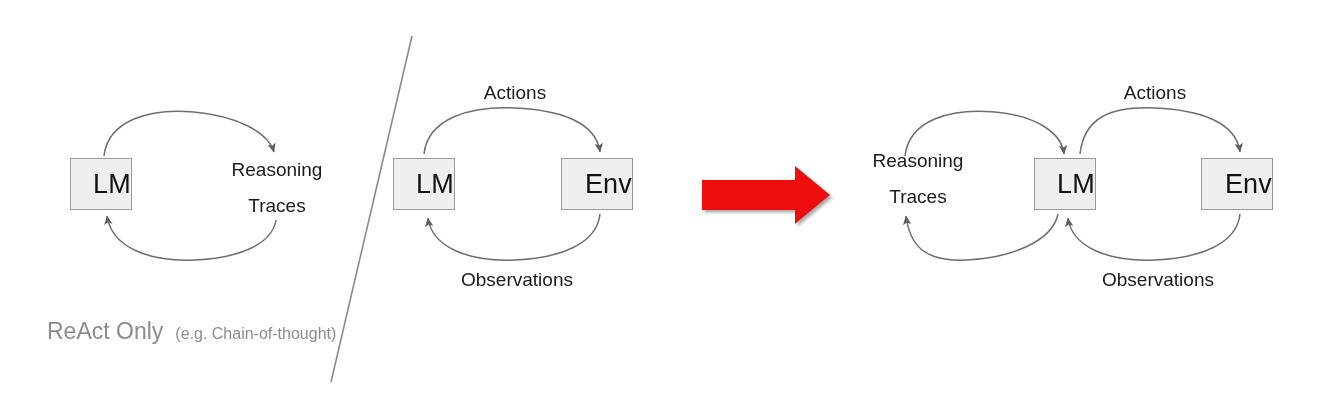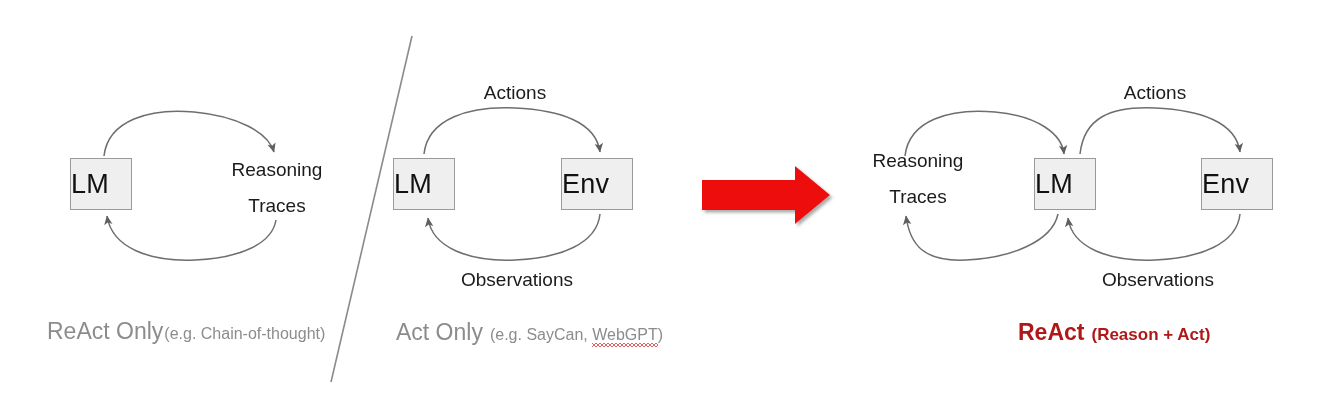--- a/index.html
+++ b/index.html
@@ -27,21 +27,21 @@
     height: 408px;
     overflow: visible;
   }
   .node-box {
     position: absolute;
     background: #efefef;
     border: 1px solid #9a9a9a;
     box-sizing: border-box;
     display: flex;
     align-items: center;
-    justify-content: flex-start;
+    justify-content: flex-end;
     color: #111111;
     font-size: 27px;
     letter-spacing: 0.2px;
   }
   .flow-label {
     position: absolute;
     color: #1b1b1b;
     font-size: 19px;
     line-height: 34px;
     white-space: nowrap;
@@ -126,42 +126,39 @@
   <div class="node-box" style="left:70px; top:158px; width:62px; height:52px;">
     <span>LM</span>
   </div>
 
   <div class="flow-label two-line" style="left:197px; top:152px; width:160px;">
     <div>Reasoning</div>
     <div>Traces</div>
   </div>
 
   <div class="caption" style="left:47px; top:318px;">
-    <span>ReAct Only</span><span class="sub" style="margin-left:1px;">(e.g. Chain-of-thought)</span>
+    <span>ReAct Only</span><span class="sub" style="margin-left:12px;">(e.g. Chain-of-thought)</span>
   </div>
 
   <div class="flow-label" style="left:435px; top:76px; width:160px;">
     <span>Actions</span>
   </div>
 
   <div class="node-box" style="left:393px; top:158px; width:62px; height:52px;">
     <span>LM</span>
   </div>
 
   <div class="node-box" style="left:561px; top:158px; width:72px; height:52px;">
     <span>Env</span>
   </div>
 
   <div class="flow-label" style="left:422px; top:263px; width:190px;">
     <span>Observations</span>
   </div>
 
-  <div class="caption" style="left:396px; top:319px;">
-    <span>Act Only</span><span class="sub" style="margin-left:7px;">(e.g. SayCan, </span><span class="sub misspell">WebGPT</span><span class="sub">)</span>
-  </div>
 
   <div class="flow-label two-line" style="left:843px; top:143px; width:150px;">
     <div>Reasoning</div>
     <div>Traces</div>
   </div>
 
   <div class="flow-label" style="left:1075px; top:76px; width:160px;">
     <span>Actions</span>
   </div>
 
@@ -170,17 +167,14 @@
   </div>
 
   <div class="node-box" style="left:1201px; top:158px; width:72px; height:52px;">
     <span>Env</span>
   </div>
 
   <div class="flow-label" style="left:1063px; top:263px; width:190px;">
     <span>Observations</span>
   </div>
 
-  <div class="caption react" style="left:1018px; top:319px;">
-    <span>ReAct</span><span class="sub" style="margin-left:7px;">(Reason + Act)</span>
-  </div>
 
 </div>
 
 </body></html>

